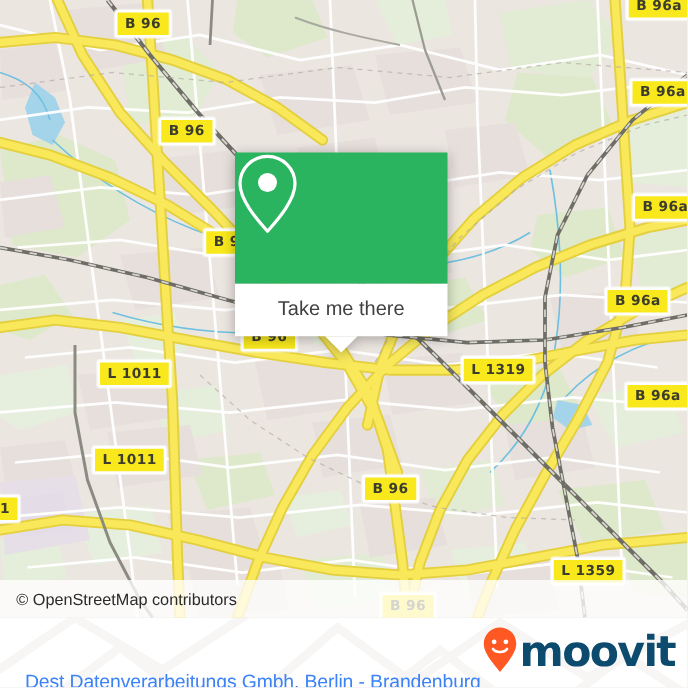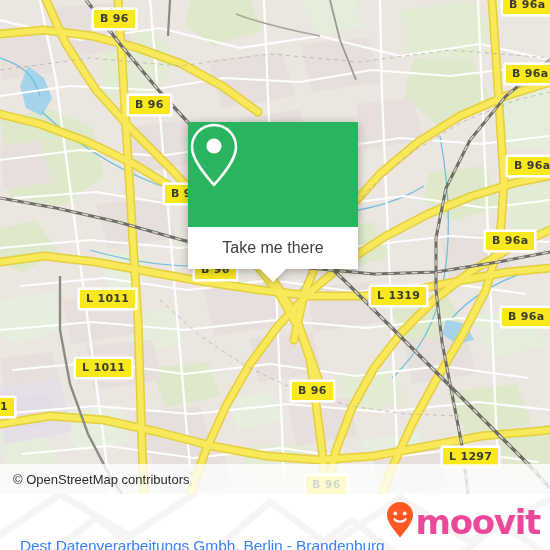--- a/index.html
+++ b/index.html
@@ -112,21 +112,21 @@
     letter-spacing:-0.1px;
     margin-top:48px;
   }
   #brand{
     margin-left:auto;
     display:flex;align-items:center;
   }
   #brand-wordmark{
     font-size:34px;
     font-weight:bold;
-    color:#ec4899;
+    color:#0c4a6e;
     letter-spacing:-1.3px;
     line-height:34px;
     font-family:"DejaVu Sans","Liberation Sans",sans-serif;
   }
   #brand-pin{margin-right:1px;display:block;}
 </style>
 </head>
 <body>
 
 <div id="app">
@@ -289,21 +289,21 @@
     <div class="shield" style="left:506px;top:155px">B 96a</div>
     <div class="shield" style="left:163px;top:183px">B 96</div>
     <div class="shield" style="left:484px;top:230px">B 96a</div>
     <div class="shield" style="left:193px;top:259px">B 96</div>
     <div class="shield" style="left:78px;top:288px">L 1011</div>
     <div class="shield" style="left:369px;top:285px">L 1319</div>
     <div class="shield" style="left:500px;top:306px">B 96a</div>
     <div class="shield" style="left:74px;top:357px">L 1011</div>
     <div class="shield" style="left:-8px;top:396px">1</div>
     <div class="shield" style="left:290px;top:380px">B 96</div>
-    <div class="shield" style="left:441px;top:446px">L 1297</div>
+    <div class="shield" style="left:441px;top:446px">L 1359</div>
     <div class="shield" style="left:304px;top:474px">B 96</div>
 
     <div id="attribution">
       <span>© OpenStreetMap contributors</span>
     </div>
 
     <div id="popup">
       <div id="popup-head">
         <span>
           <svg width="52" height="66" viewBox="0 0 52 66" aria-hidden="true">

